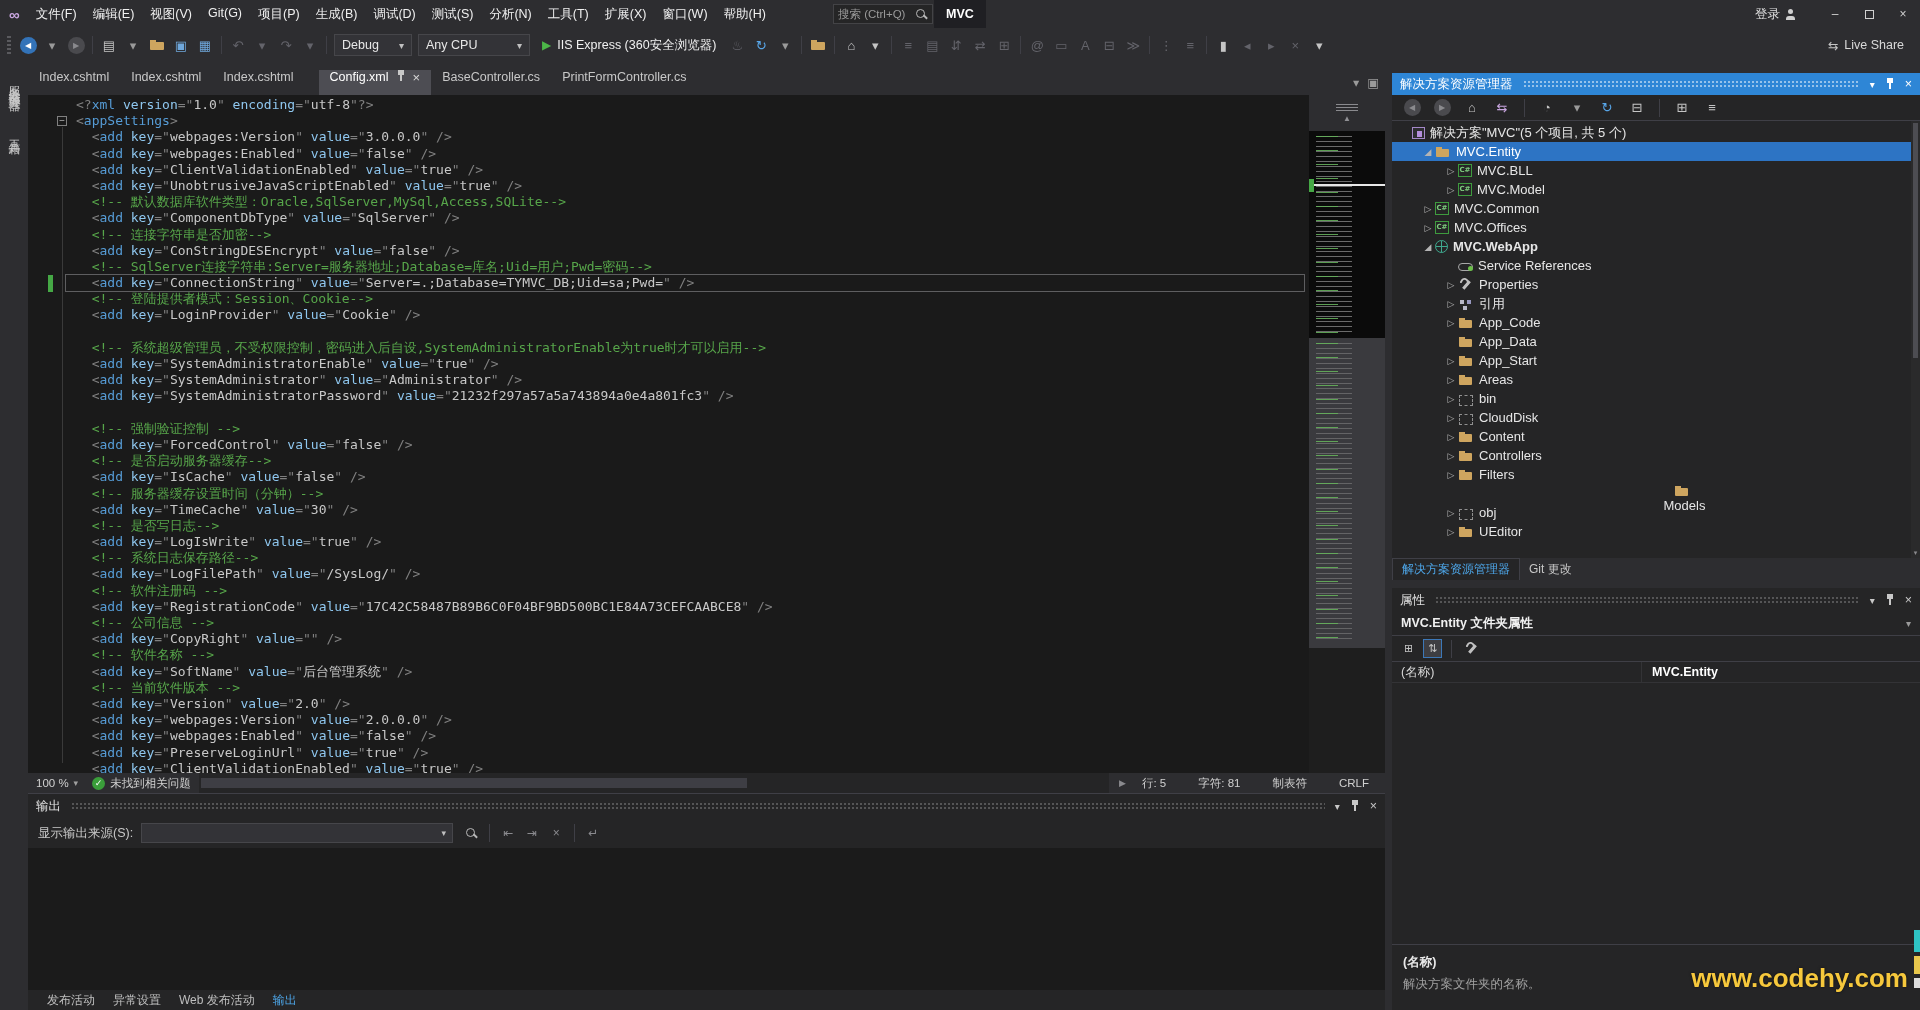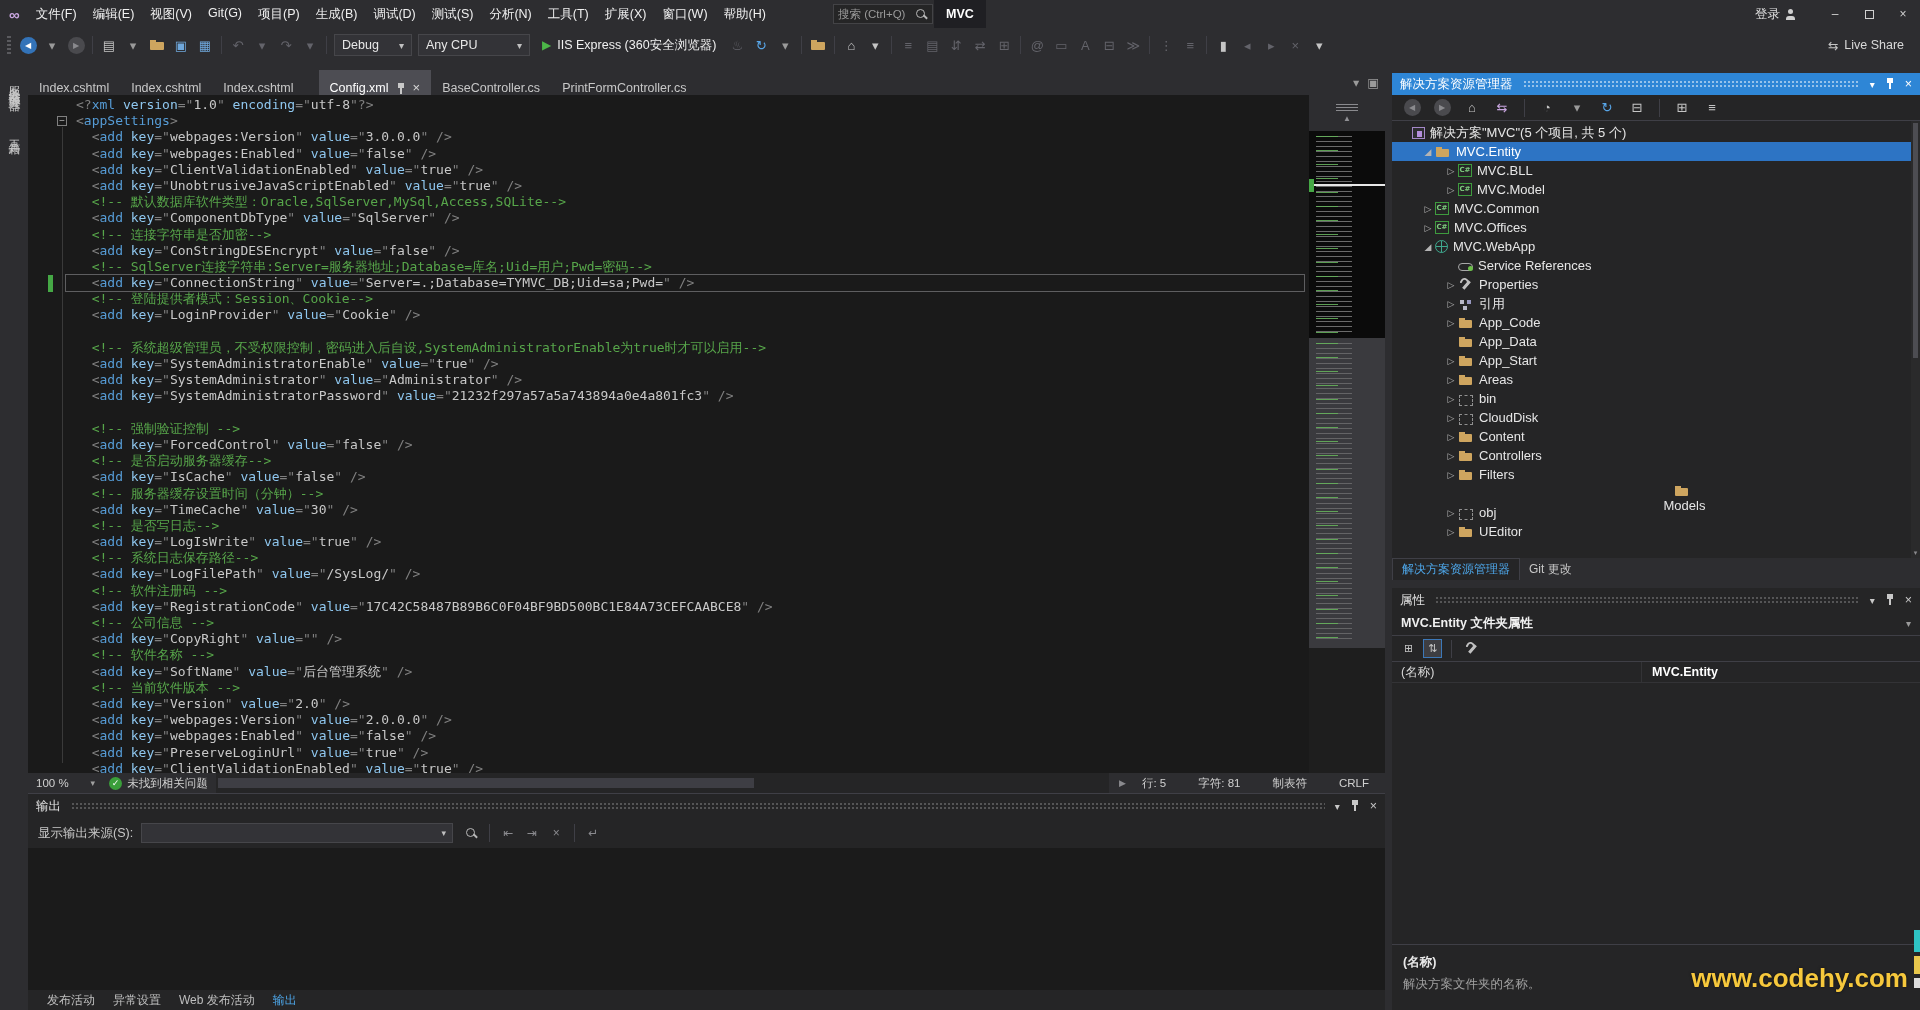--- a/index.html
+++ b/index.html
@@ -40,21 +40,21 @@
   .run .play{color:#4CB648;font-size:12px}
   .lshare{display:flex;align-items:center;gap:6px;margin-left:auto;margin-right:16px;color:#D8D8D8}
   
   .main{display:flex;height:948px}
   .leftstrip{width:28px;background:#2D2D30;display:flex;flex-direction:column;align-items:center}
   .vtab{writing-mode:vertical-rl;font-size:12px;color:#C8C8C8;letter-spacing:2px}
   .vtab.first{margin-top:14px}.vtab.second{margin-top:38px}
   .center{width:1357px;display:flex;flex-direction:column}
   
   .tabbar{height:33px;background:#2D2D30;display:flex;align-items:flex-end}
-  .tab{height:25px;display:flex;align-items:flex-end;padding:0 11px;color:#C8C8C8;white-space:nowrap}
+  .tab{height:25px;display:flex;align-items:flex-start;padding:0 11px;color:#C8C8C8;white-space:nowrap}
   .tab.active{background:#4D4D53;color:#FFF;gap:7px;margin-left:14px}
   .tabbar-icons{margin-left:auto;display:flex;align-items:center;height:25px;padding-right:6px;gap:8px;color:#9A9A9A}
   .i-pin{width:10px;height:12px;position:relative;display:inline-block}
   .i-pin::before{content:"";position:absolute;left:4px;top:4px;width:2px;height:7px;background:#C8C8C8}
   .i-pin::after{content:"";position:absolute;left:2px;top:0;width:6px;height:5px;background:#C8C8C8}
   .tab .x{font-size:13px;color:#D8D8D8}
   
   .editor{position:relative;flex:1;background:#1A1A1A;overflow:hidden}
   .code{position:absolute;left:0;top:0;right:76px;bottom:0;padding:2px 0 0 48px;
     font:13px/16.2px "DejaVu Sans Mono",monospace;white-space:pre;overflow:hidden}
@@ -74,21 +74,21 @@
   .map-rest{position:absolute;left:0;right:0;top:243px;height:310px;background:#3A3A3E}
   .mk{position:absolute;left:7px;top:5px;bottom:5px;width:36px;
     background:repeating-linear-gradient(180deg,rgba(185,185,185,.55) 0 1px,transparent 1px 5px)}
   .mkg{position:absolute;left:7px;top:5px;bottom:5px;width:22px;
     background:repeating-linear-gradient(180deg,rgba(100,175,90,.9) 0 1px,transparent 1px 14px)}
   .map-rest .mk{background:repeating-linear-gradient(180deg,rgba(150,150,150,.45) 0 1px,transparent 1px 5px)}
   .map-curline{position:absolute;left:0;right:0;top:89px;height:2px;background:#E8E8E8}
   .map-chg{position:absolute;left:0;top:84px;width:5px;height:13px;background:#45A845}
   
   .estatus{height:20px;background:#2D2D30;display:flex;align-items:center;font-size:11.5px;color:#D0D0D0}
-  .ez{display:flex;align-items:center;gap:22px;padding:0 8px}
+  .ez{display:flex;align-items:center;gap:5px;padding:0 8px}
   .ez .ar{font-size:9px;color:#A0A0A0}
   .health{display:flex;align-items:center;gap:5px;padding:0 6px}
   .hdot{width:13px;height:13px;border-radius:50%;background:#3A9E3A;color:#FFF;font-size:9px;display:grid;place-items:center}
   .hsb{flex:1;height:100%;background:#252526;position:relative;margin:0 2px}
   .hsb::before{content:"";position:absolute;left:2px;top:5px;bottom:5px;width:60%;background:#3E3E44}
   .est{margin:0 16px;white-space:nowrap}
   .echev{color:#8A8A8E;font-size:9px;margin-left:8px}
   
   .outpanel{height:197px;background:#252526;border-top:1px solid #3F3F46;display:flex;flex-direction:column}
   .phead{height:24px;display:flex;align-items:center;padding:0 8px;color:#E0E0E0}
@@ -111,21 +111,21 @@
   .setitle .phico{color:#FFF}
   .setitle .i-pin::before,.setitle .i-pin::after{background:#FFF}
   .setools{height:26px;display:flex;align-items:center;gap:6px;padding:0 8px;border-bottom:1px solid #3F3F46}
   .sesearch{height:24px;display:flex;align-items:center;padding:0 9px;color:#8A8A8A;border-bottom:1px solid #3F3F46;font-size:12px}
   .i-mag{width:13px;height:13px;position:relative;display:inline-block;flex:none}
   .i-mag::before{content:"";position:absolute;left:1px;top:1px;width:7px;height:7px;border:1.5px solid #B8B8B8;border-radius:50%}
   .i-mag::after{content:"";position:absolute;left:8px;top:8px;width:5px;height:1.5px;background:#B8B8B8;transform:rotate(45deg)}
   .tree{flex:1;overflow:hidden;position:relative;padding-top:2px;font-size:13px;color:#E6E6E6}
   .trow{height:19px;display:flex;align-items:center;white-space:nowrap}
   .trow.sel{background:#2D74C4;color:#FFF}
-  .trow.tb .tlabel{font-weight:normal}
+  .trow.tb .tlabel{font-weight:bold}
   .tar{width:14px;text-align:center;font-size:9px;color:#B4B4B4;flex:none}
   .tlabel{margin-left:5px}
   .tico{width:16px;height:14px;position:relative;flex:none}
   .ti-folder::before{content:"";position:absolute;left:1px;top:4px;width:13px;height:8px;background:#CEA55F;border-radius:1px}
   .ti-folder::after{content:"";position:absolute;left:1px;top:2px;width:6px;height:3px;background:#CEA55F}
   .ti-folderd::before{content:"";position:absolute;left:1px;top:3px;width:12px;height:9px;border:1px dashed #909090}
   .ti-cs{width:14px;height:13px;border:1px solid #3E9B3E;color:#7ECB7E;font:bold 7px/11px "DejaVu Sans",sans-serif;text-align:center}
   .ti-globe{width:13px;height:13px;border:1px solid #3FA98F;border-radius:50%;
     background:linear-gradient(#3FA98F,#3FA98F) center/13px 1px no-repeat,linear-gradient(#3FA98F,#3FA98F) center/1px 13px no-repeat}
   .ti-cloud{width:15px;height:8px;border:1px solid #A8A8A8;border-radius:7px;margin-top:3px}

